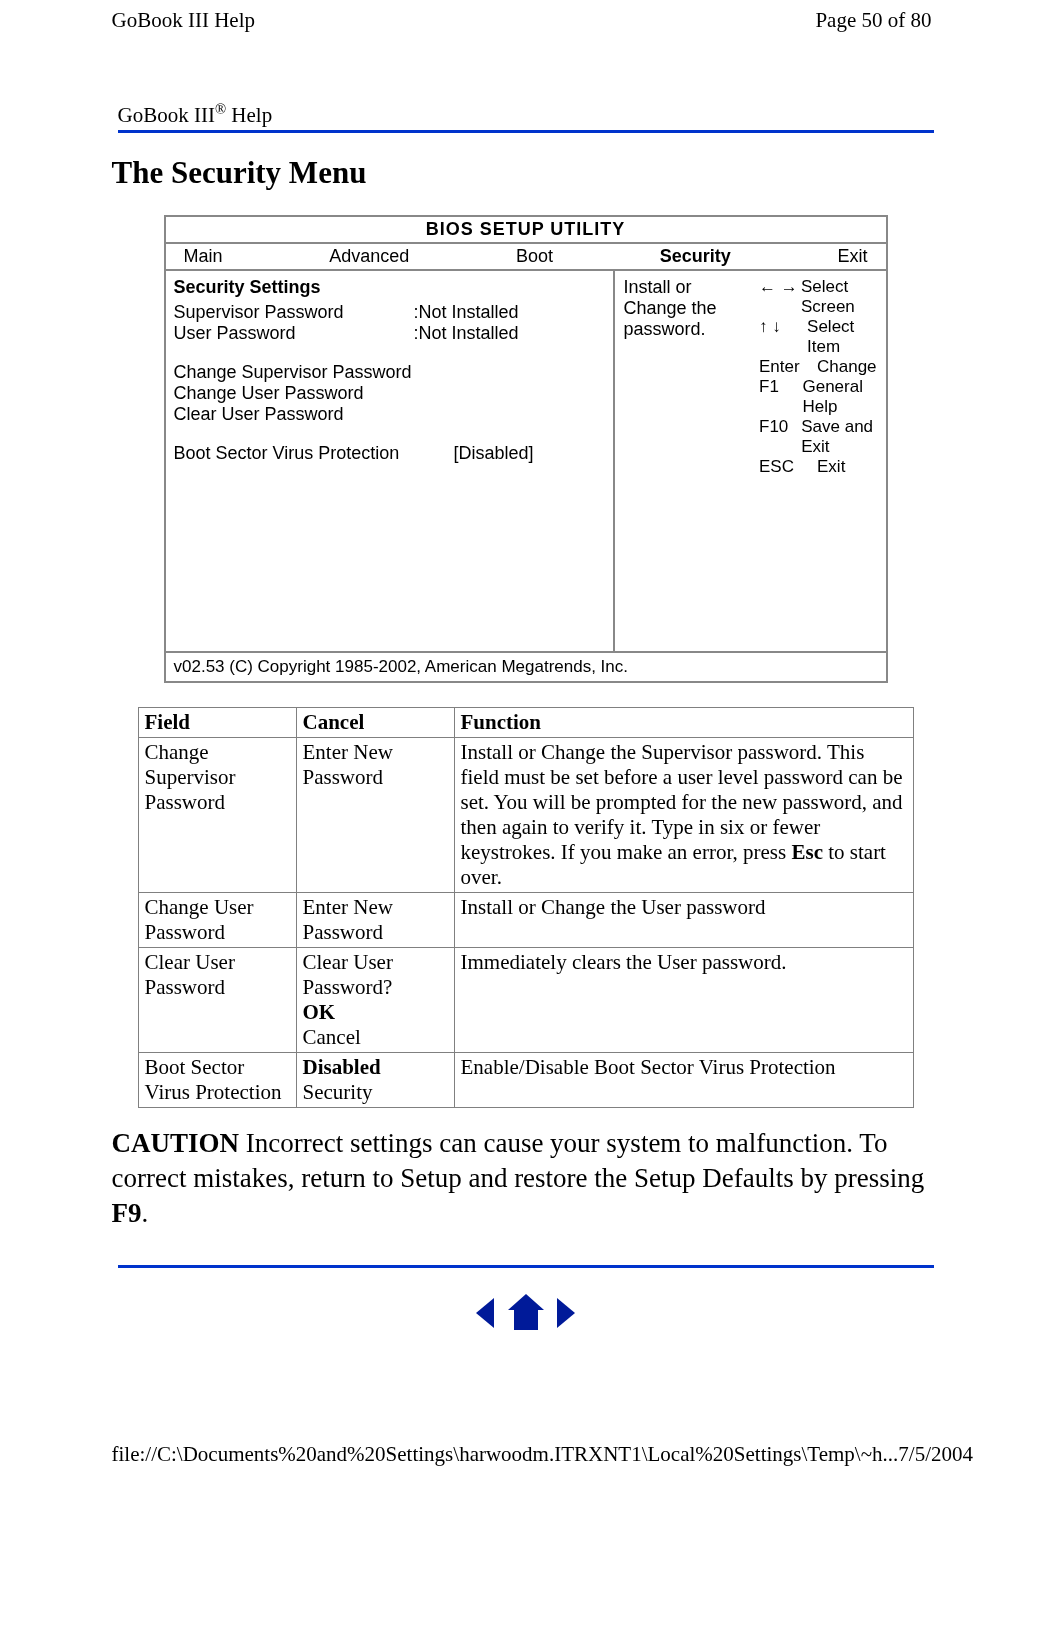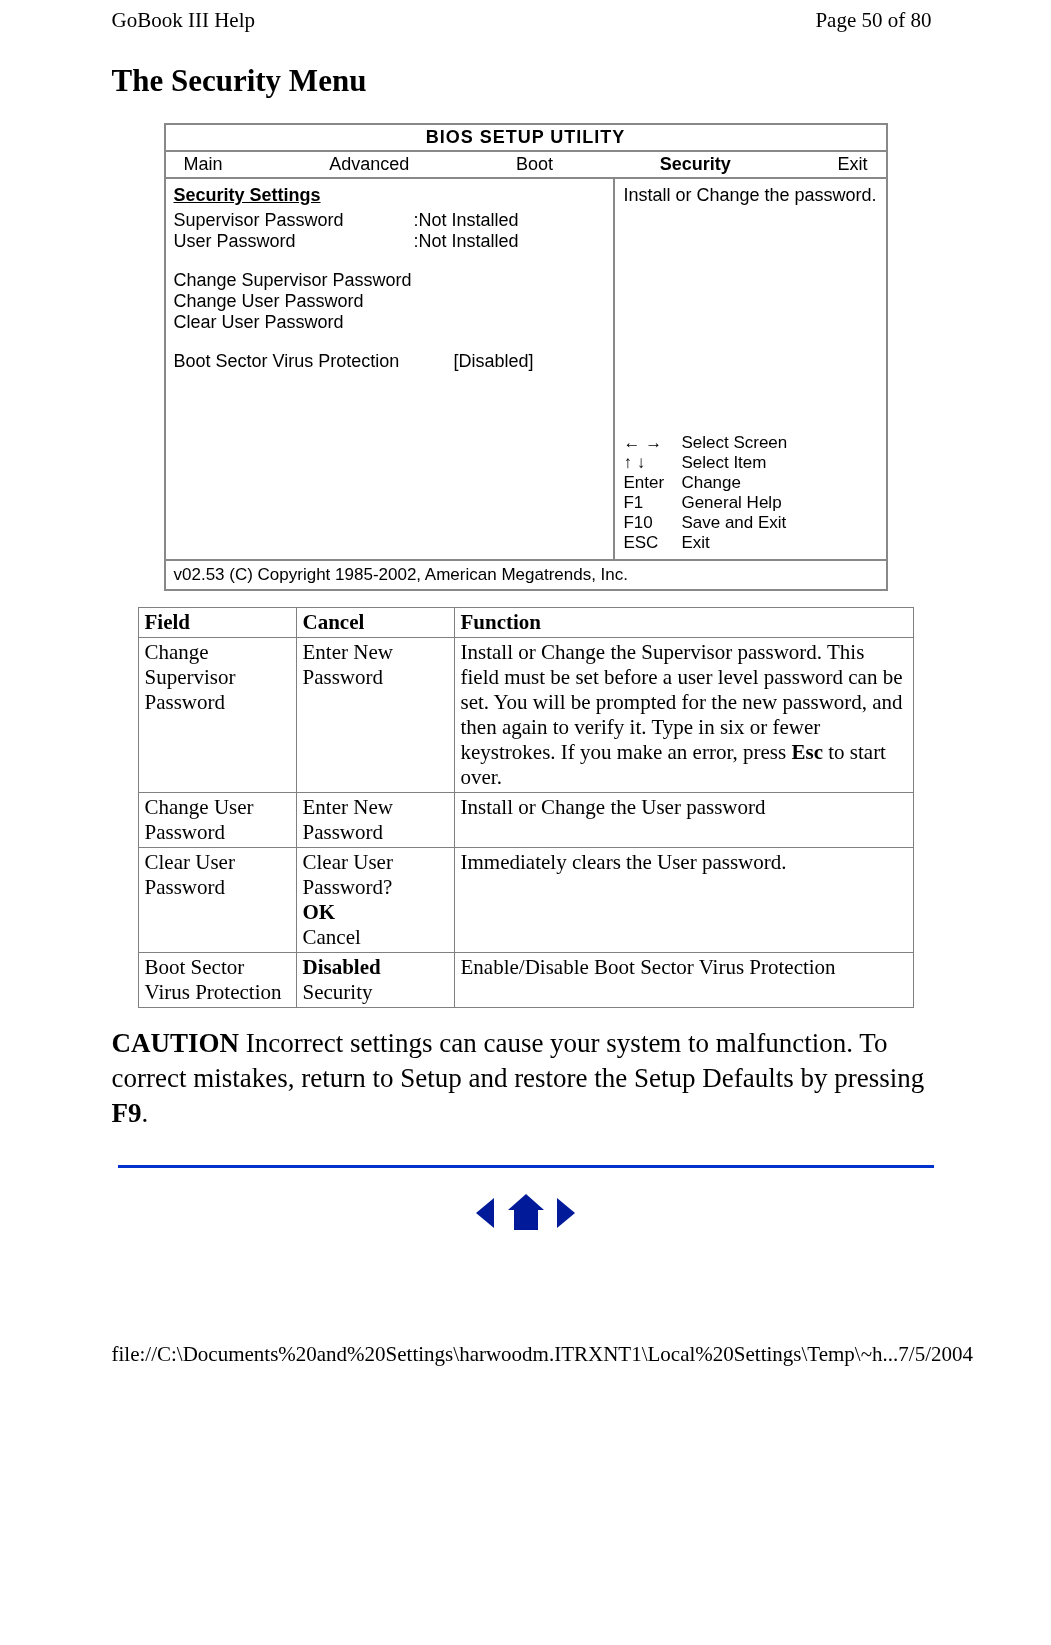--- a/index.html
+++ b/index.html
@@ -34,21 +34,21 @@
     h1.page-title {
       font-family: "Times New Roman", serif;
       font-weight: bold;
       font-size: 31px;
       margin: 22px 0 24px 2px;
     }
     .bios-screenshot-wrap {
       width: 100%;
       display: flex;
       justify-content: center;
-      margin-bottom: 16px;
+      margin-bottom: 24px;
       border-radius: 18px;
     }
     .bios-screenshot {
       width: 720px;
       border: 2px solid #888;
       font-family: Arial, sans-serif;
       font-size: 18px;
       background: white;
     }
     .bios-top-title {
@@ -75,33 +75,32 @@
       min-height: 380px;
     }
     .bios-left {
       flex: 1.7;
       border-right: 2px solid #888;
       padding: 6px 8px;
     }
     .bios-left .heading {
       font-weight: bold;
       margin-bottom: 4px;
-      text-decoration: underline;
     }
     .bios-row {
       display: flex;
     }
     .bios-row .label {
       width: 240px;
     }
     .bios-right {
       flex: 1;
       padding: 6px 8px;
       display: flex;
-      flex-direction: column;
+      flex-direction: row;
       justify-content: space-between;
     }
     .bios-help-keys {
       font-size: 17px;
     }
     .bios-help-keys .kline {
       display: flex;
     }
     .bios-help-keys .ksym {
       width: 58px;
@@ -153,20 +152,23 @@
   </style>
 </head>
 <body>
 
 <div class="page">
   <div class="header-row">
     <div>GoBook III Help</div>
     <div>Page 50 of 80</div>
   </div>
 
+  <div class="help-title-bar">
+    <span>GoBook III</span><span class="sup">®</span><span> Help</span>
+  </div>
 
   <h1 class="page-title">The Security Menu</h1>
 
   <div class="bios-screenshot-wrap">
     <div class="bios-screenshot">
       <div class="bios-top-title">BIOS   SETUP   UTILITY</div>
       <div class="bios-tabs">
         <div class="bios-tab">Main</div>
         <div class="bios-tab">Advanced</div>
         <div class="bios-tab">Boot</div>

